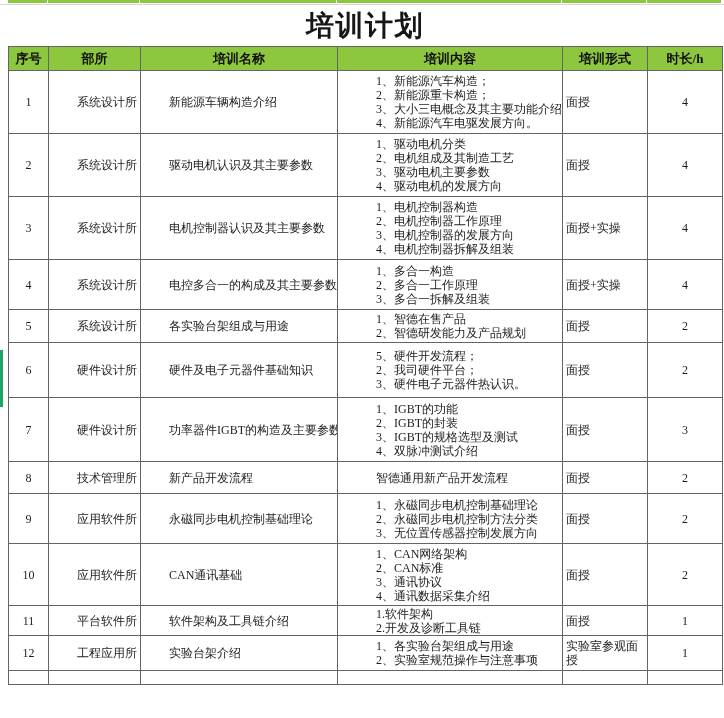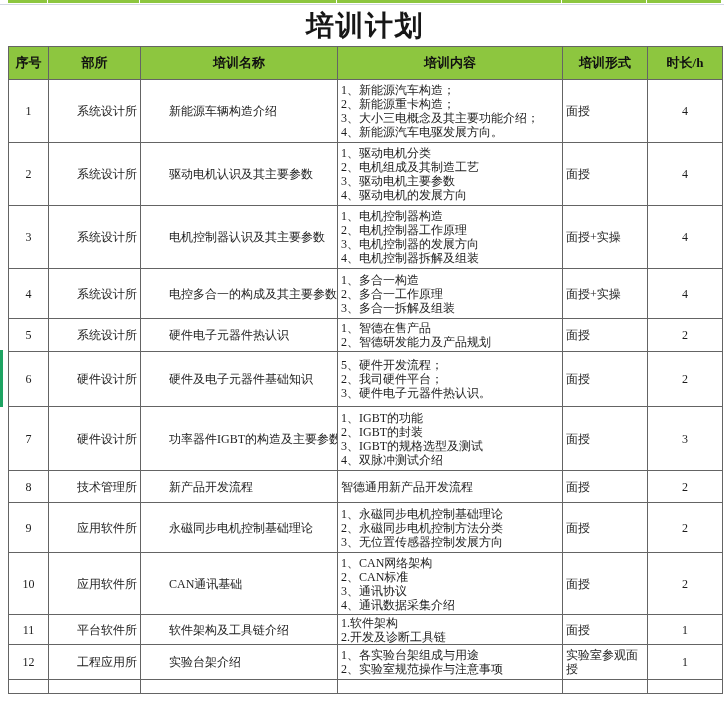--- a/index.html
+++ b/index.html
@@ -19,29 +19,29 @@
     font-size:28px; font-weight:bold; color:#161616; letter-spacing:1.5px;
   }
   table.plan {
     position:absolute; top:46px; left:8px; width:714px;
     border-collapse:collapse; table-layout:fixed;
     border:1px solid #474747;
   }
   .plan th, .plan td { border:1px solid #646464; overflow:hidden; }
   .plan th {
     background:#8dc63f; color:#101010; font-weight:bold; font-size:13px;
-    text-align:center; height:33px; padding:0 2px;
+    text-align:center; height:24px; padding:0 2px;
   }
   .plan td {
     font-size:12px; color:#1c1c1c; padding:0 3px; vertical-align:middle;
     line-height:14px;
   }
   td.c-no, td.c-hours { text-align:center; }
   td.c-dept, td.c-name { white-space:nowrap;padding-left:28px; }
-  .content-line { line-height:14px; white-space:nowrap; }
+  .content-line { line-height:14px; white-space:nowrap;margin-left:35px; }
   #row-marker { position:absolute; left:0; width:3px; background:#1fa463; }
 </style>
 </head>
 <body>
 
 <div class="top-strip">
     <div class="strip-cell" style="width: 39px;"></div>
     <div class="strip-cell" style="width: 91px;"></div>
     <div class="strip-cell" style="width: 196px;"></div>
     <div class="strip-cell" style="width: 224px;"></div>
@@ -119,21 +119,21 @@
           <div class="content-line">1、多合一构造</div>
           <div class="content-line">2、多合一工作原理</div>
           <div class="content-line">3、多合一拆解及组装</div>
         </td>
         <td class="c-format">面授+实操</td>
         <td class="c-hours">4</td>
       </tr>
       <tr style="height: 33px;">
         <td class="c-no">5</td>
         <td class="c-dept">系统设计所</td>
-        <td class="c-name">硬件电子元器件热认识</td>
+        <td class="c-name">各实验台架组成与用途</td>
         <td class="c-content">
           <div class="content-line">1、智德在售产品</div>
           <div class="content-line">2、智德研发能力及产品规划</div>
         </td>
         <td class="c-format">面授</td>
         <td class="c-hours">2</td>
       </tr>
       <tr style="height: 55px;">
         <td class="c-no">6</td>
         <td class="c-dept">硬件设计所</td>

